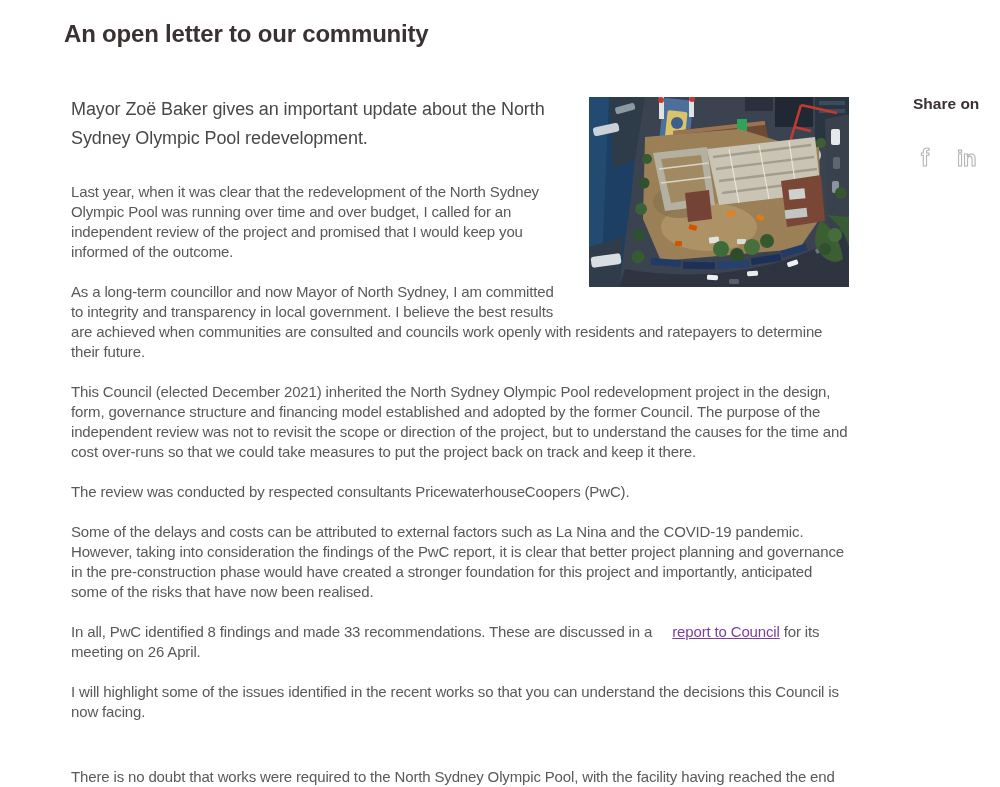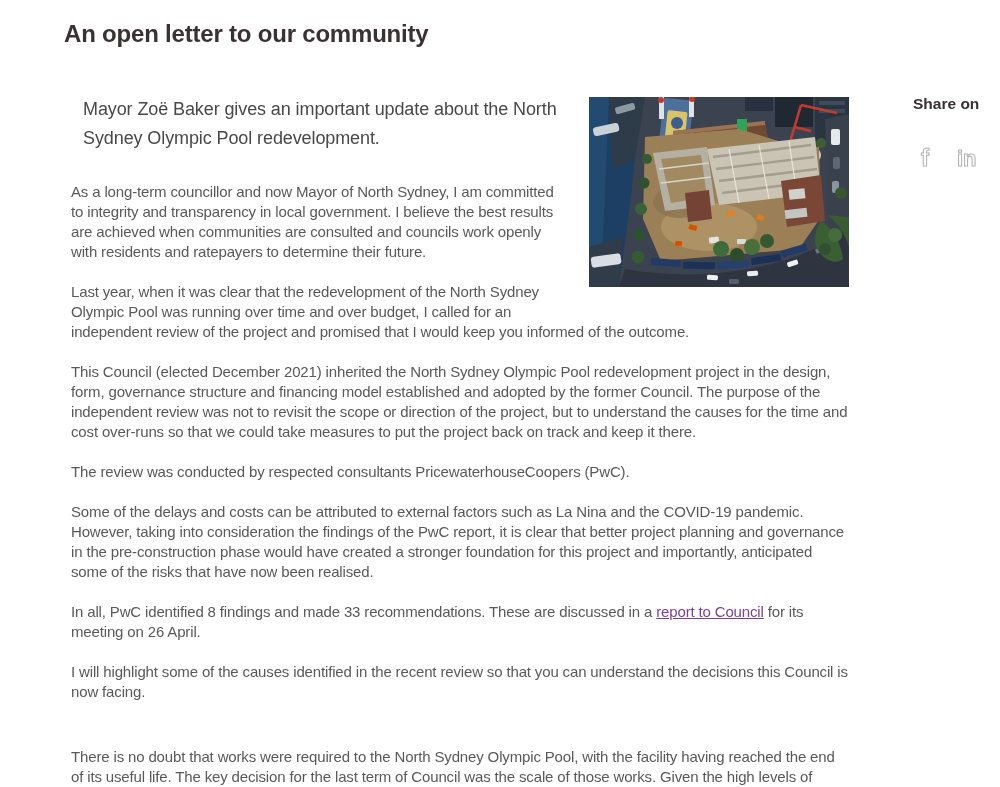--- a/index.html
+++ b/index.html
@@ -25,36 +25,37 @@
     color: #58595b;
   }
   .hero {
     float: right;
     width: 260px; height: 190px;
     margin: 2px 0 30px 30px;
     display: block;
   }
   .hero svg { display: block; width: 260px; height: 190px; }
   .subtitle {
-    margin: 0 0 29px 12px;
+    margin: 0 0 29px 0;
     font-size: 18px; line-height: 29px;
     color: #48484a;
     letter-spacing: -0.1px;
   }
   .para {
     margin: 0 0 20px 0;
     font-size: 15px; line-height: 20px;
     letter-spacing: -0.15px;
     color: #58595b;
   }
   .para:last-child { margin-bottom: 0; margin-top: 45px; }
   a.report-link {
     color: #7c3f97;
     text-decoration: underline;
     cursor: pointer;
+    margin-left: 16px;
   }
   .share {
     position: absolute;
     left: 913px; top: 95px;
     width: 82px;
   }
   .share-label {
     font-size: 15.5px;
     font-weight: bold;
     color: #3a3132;
@@ -196,33 +197,33 @@
         <circle cx="246" cy="138" r="7" fill="#466c3c"></circle>
         <circle cx="236" cy="152" r="6" fill="#31502f"></circle>
 
         <circle cx="232" cy="46" r="5" fill="#3f5e35"></circle>
         <circle cx="252" cy="96" r="6" fill="#37552f"></circle>
       </svg>
     </figure>
 
     <p class="subtitle">Mayor Zoë Baker gives an important update about the North Sydney Olympic Pool redevelopment.</p>
 
+    <p class="para">Last year, when it was clear that the redevelopment of the North Sydney Olympic Pool was running over time and over budget, I called for an independent review of the project and promised that I would keep you informed of the outcome.</p>
+
     <p class="para">As a long-term councillor and now Mayor of North Sydney, I am committed to integrity and transparency in local government. I believe the best results are achieved when communities are consulted and councils work openly with residents and ratepayers to determine their future.</p>
 
-    <p class="para">Last year, when it was clear that the redevelopment of the North Sydney Olympic Pool was running over time and over budget, I called for an independent review of the project and promised that I would keep you informed of the outcome.</p>
-
     <p class="para">This Council (elected December 2021) inherited the North Sydney Olympic Pool redevelopment project in the design, form, governance structure and financing model established and adopted by the former Council. The purpose of the independent review was not to revisit the scope or direction of the project, but to understand the causes for the time and cost over-runs so that we could take measures to put the project back on track and keep it there.</p>
 
     <p class="para">The review was conducted by respected consultants PricewaterhouseCoopers (PwC).</p>
 
     <p class="para">Some of the delays and costs can be attributed to external factors such as La Nina and the COVID-19 pandemic. However, taking into consideration the findings of the PwC report, it is clear that better project planning and governance in the pre-construction phase would have created a stronger foundation for this project and importantly, anticipated some of the risks that have now been realised.</p>
 
     <p class="para"><span>In all, PwC identified 8 findings and made 33 recommendations. These are discussed in a </span><a class="report-link" href="#">report to Council</a><span> for its meeting on 26 April.</span></p>
 
-    <p class="para">I will highlight some of the causes identified in the recent review so that you can understand the decisions this Council is now facing.</p>
+    <p class="para">I will highlight some of the issues identified in the recent works so that you can understand the decisions this Council is now facing.</p>
 
     <p class="para">There is no doubt that works were required to the North Sydney Olympic Pool, with the facility having reached the end of its useful life. The key decision for the last term of Council was the scale of those works. Given the high levels of funding and prioritisation required, this decision should have been made in full consultation with the community.</p>
 
   </div>
 
   <div class="share">
     <div class="share-label">Share on</div>
     <div class="share-icons">
       <a href="#">
         <svg width="15" height="26" viewBox="0 0 15 26">

